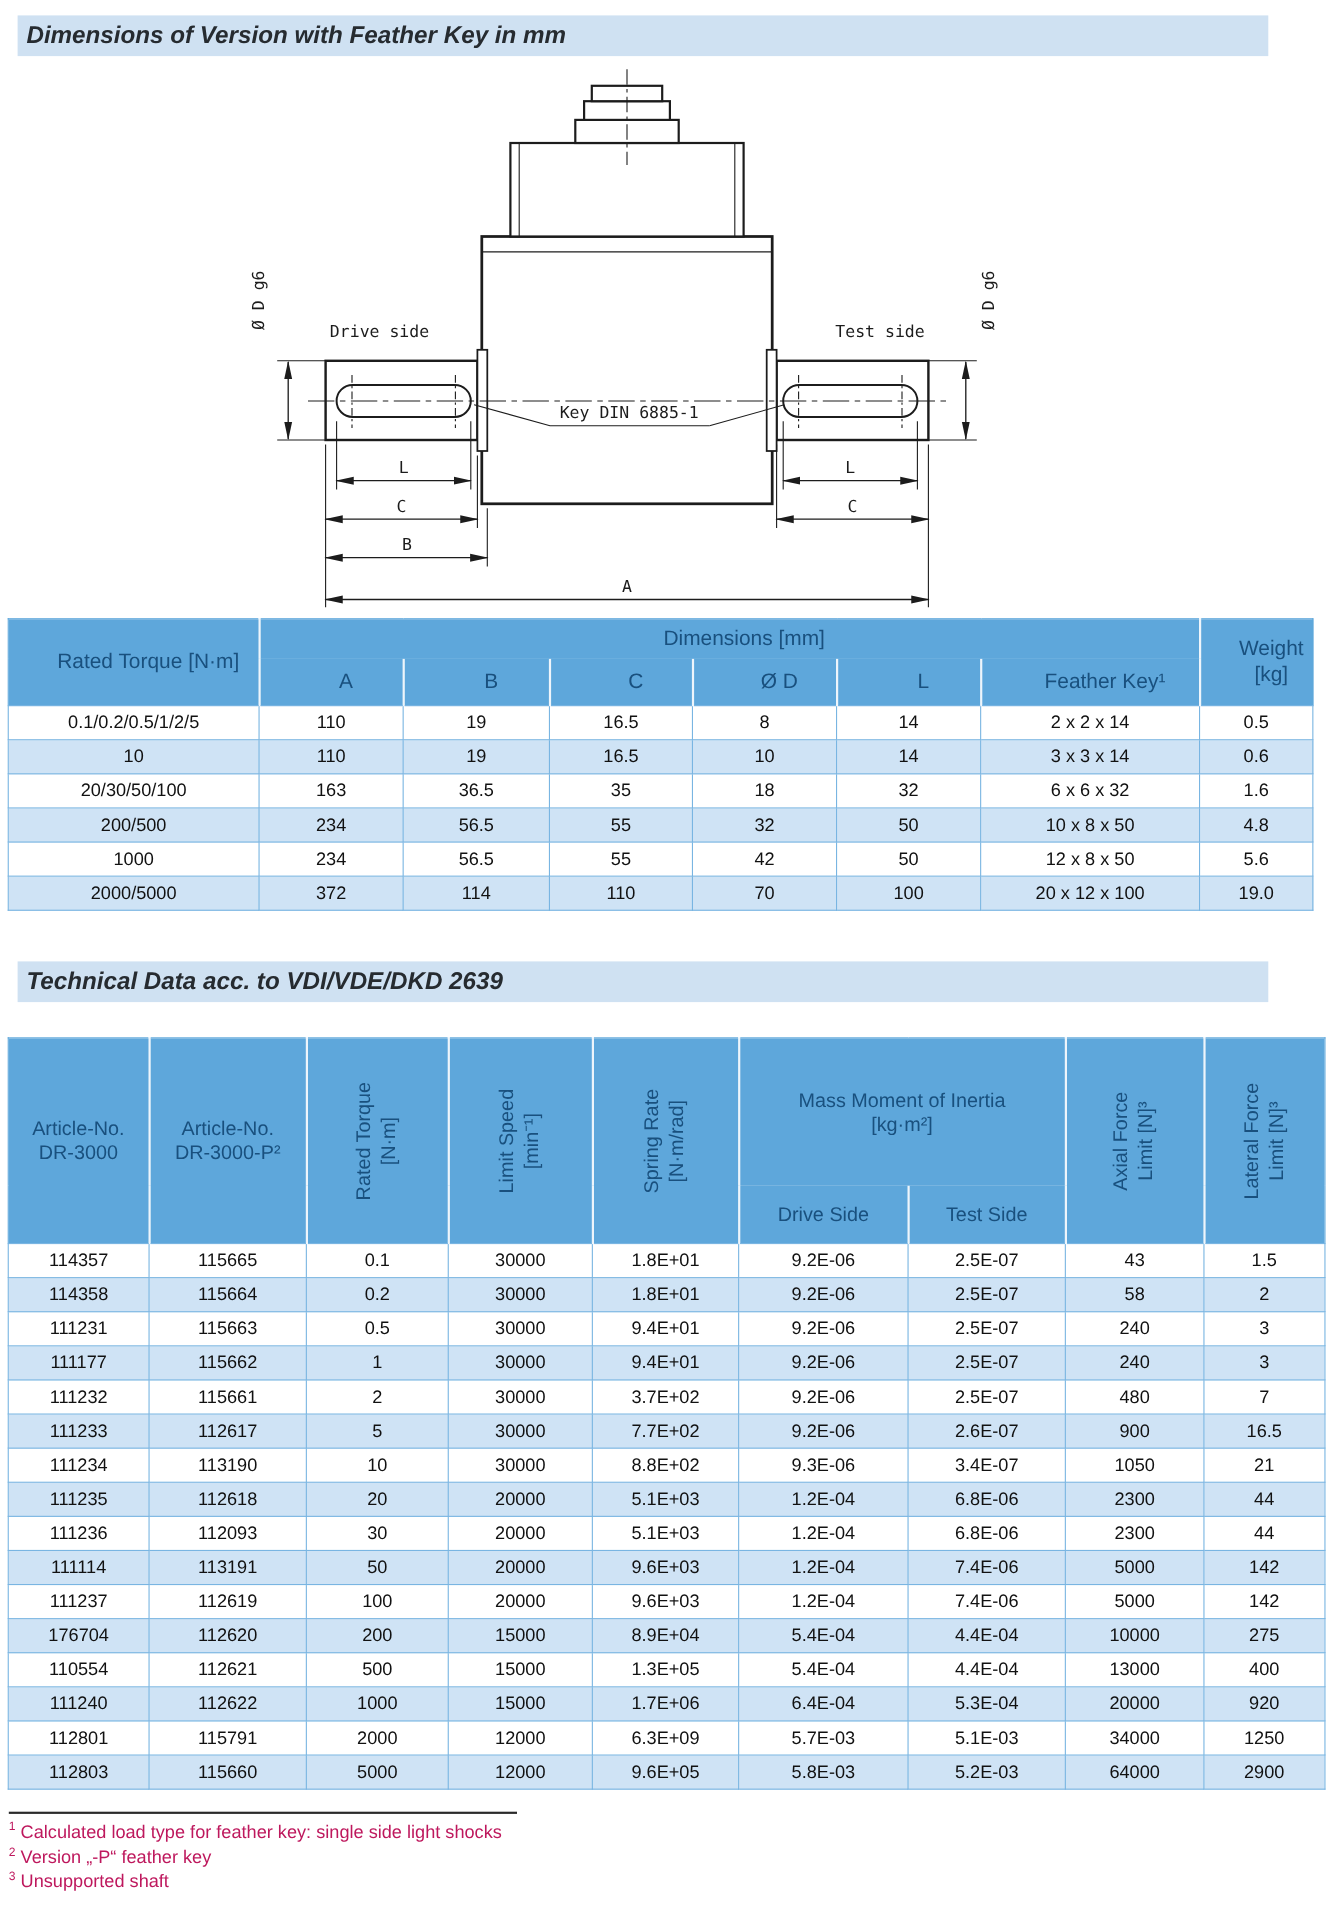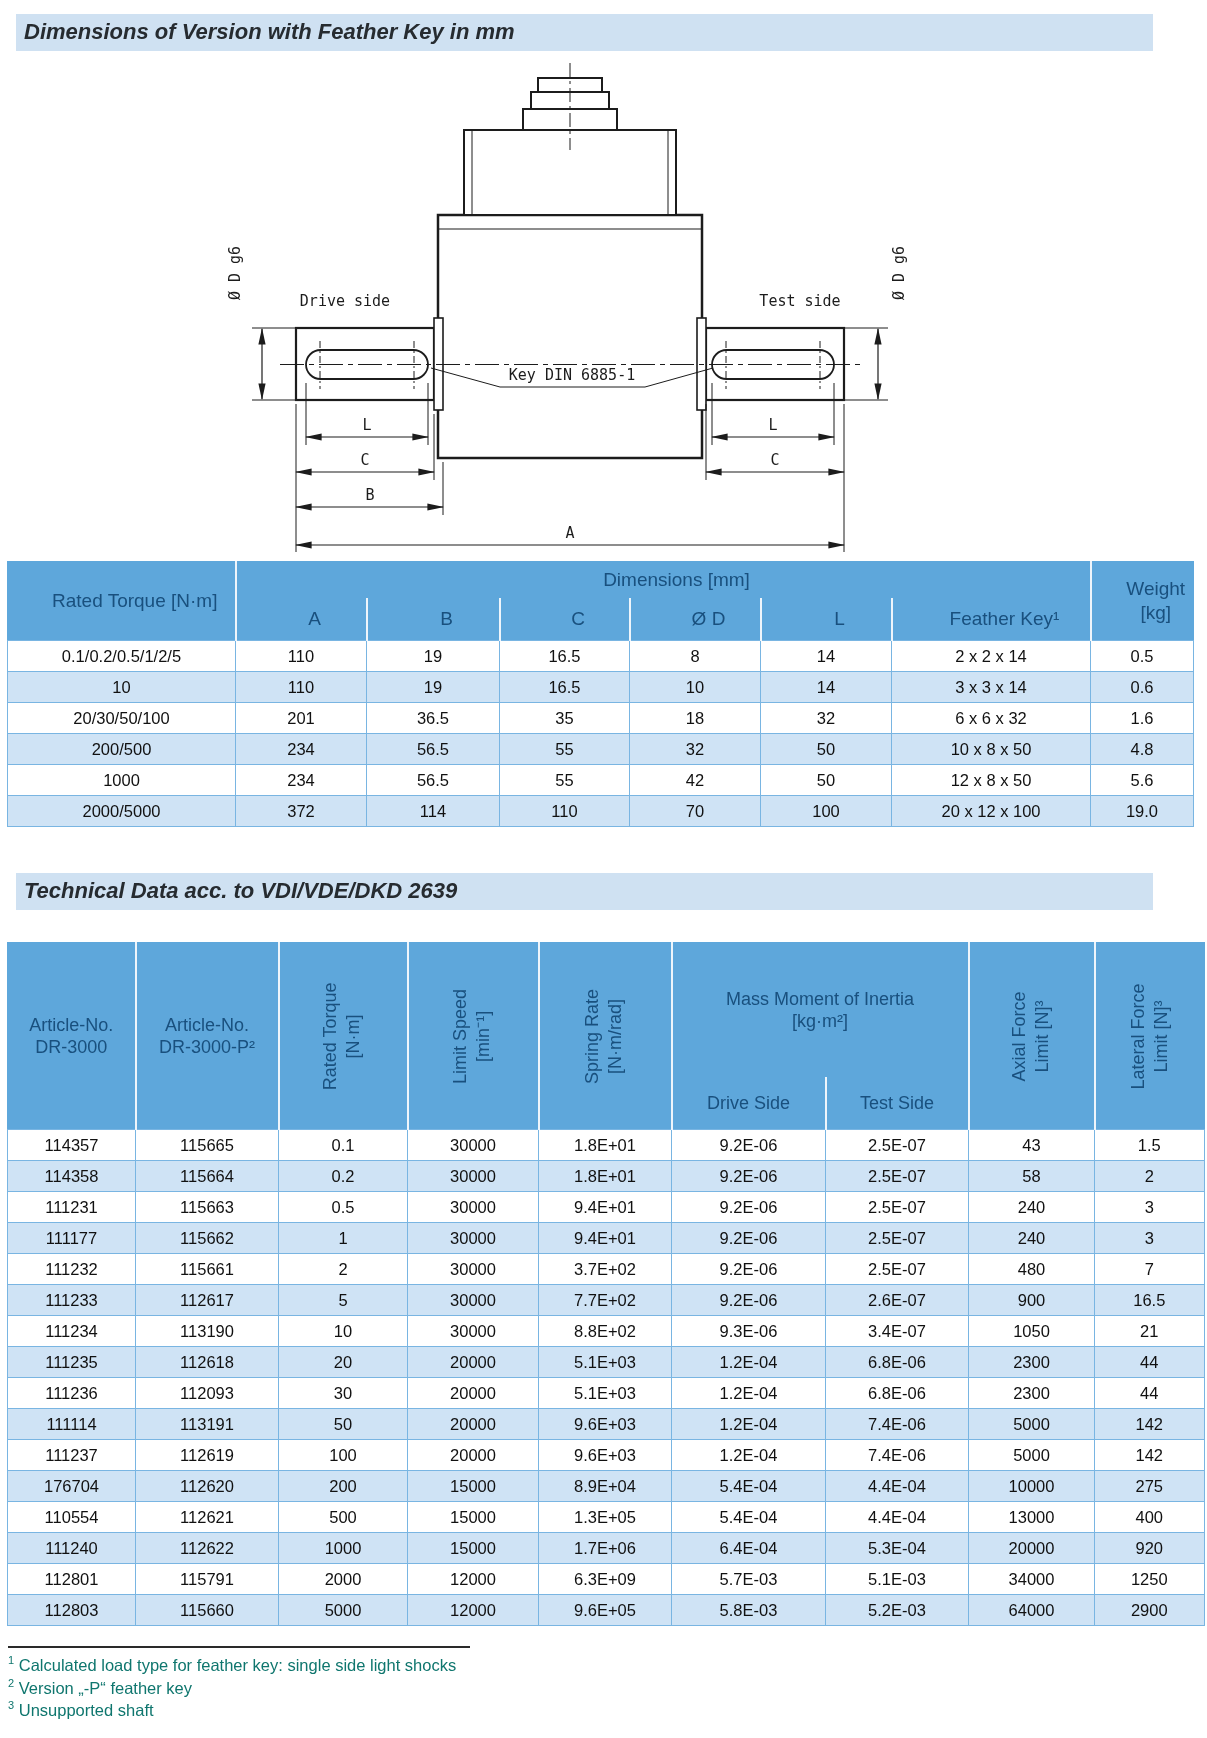--- a/index.html
+++ b/index.html
@@ -53,21 +53,21 @@
   .rotwrap { display:flex; align-items:center; justify-content:center; height:100%; }
   .rot { transform:rotate(-90deg); text-align:center; }
   .rot span { display:block; white-space:nowrap; line-height:1.3; }
 
   .fnrule {
     width:462px;
     border:none;
     border-top:2px solid #2a2a2a;
     margin:20px 0 6px 8px;
   }
-  .fn { font-size:16.5px; margin:1px 0 2px 8px; color:#0f766e; }
+  .fn { font-size:16.5px; margin:1px 0 2px 8px; color:#be185d; }
   .fn sup { font-size:11px; }
 
   svg text {
     font-family:"DejaVu Sans Mono", monospace;
     font-size:15px;
     fill:#1c1c1c;
   }
 </style>
 </head>
 <body>
@@ -200,21 +200,21 @@
         <td>110</td>
         <td>19</td>
         <td>16.5</td>
         <td>10</td>
         <td>14</td>
         <td>3 x 3 x 14</td>
         <td>0.6</td>
       </tr>
       <tr>
         <td>20/30/50/100</td>
-        <td>201</td>
+        <td>163</td>
         <td>36.5</td>
         <td>35</td>
         <td>18</td>
         <td>32</td>
         <td>6 x 6 x 32</td>
         <td>1.6</td>
       </tr>
       <tr class="alt">
         <td>200/500</td>
         <td>234</td>

